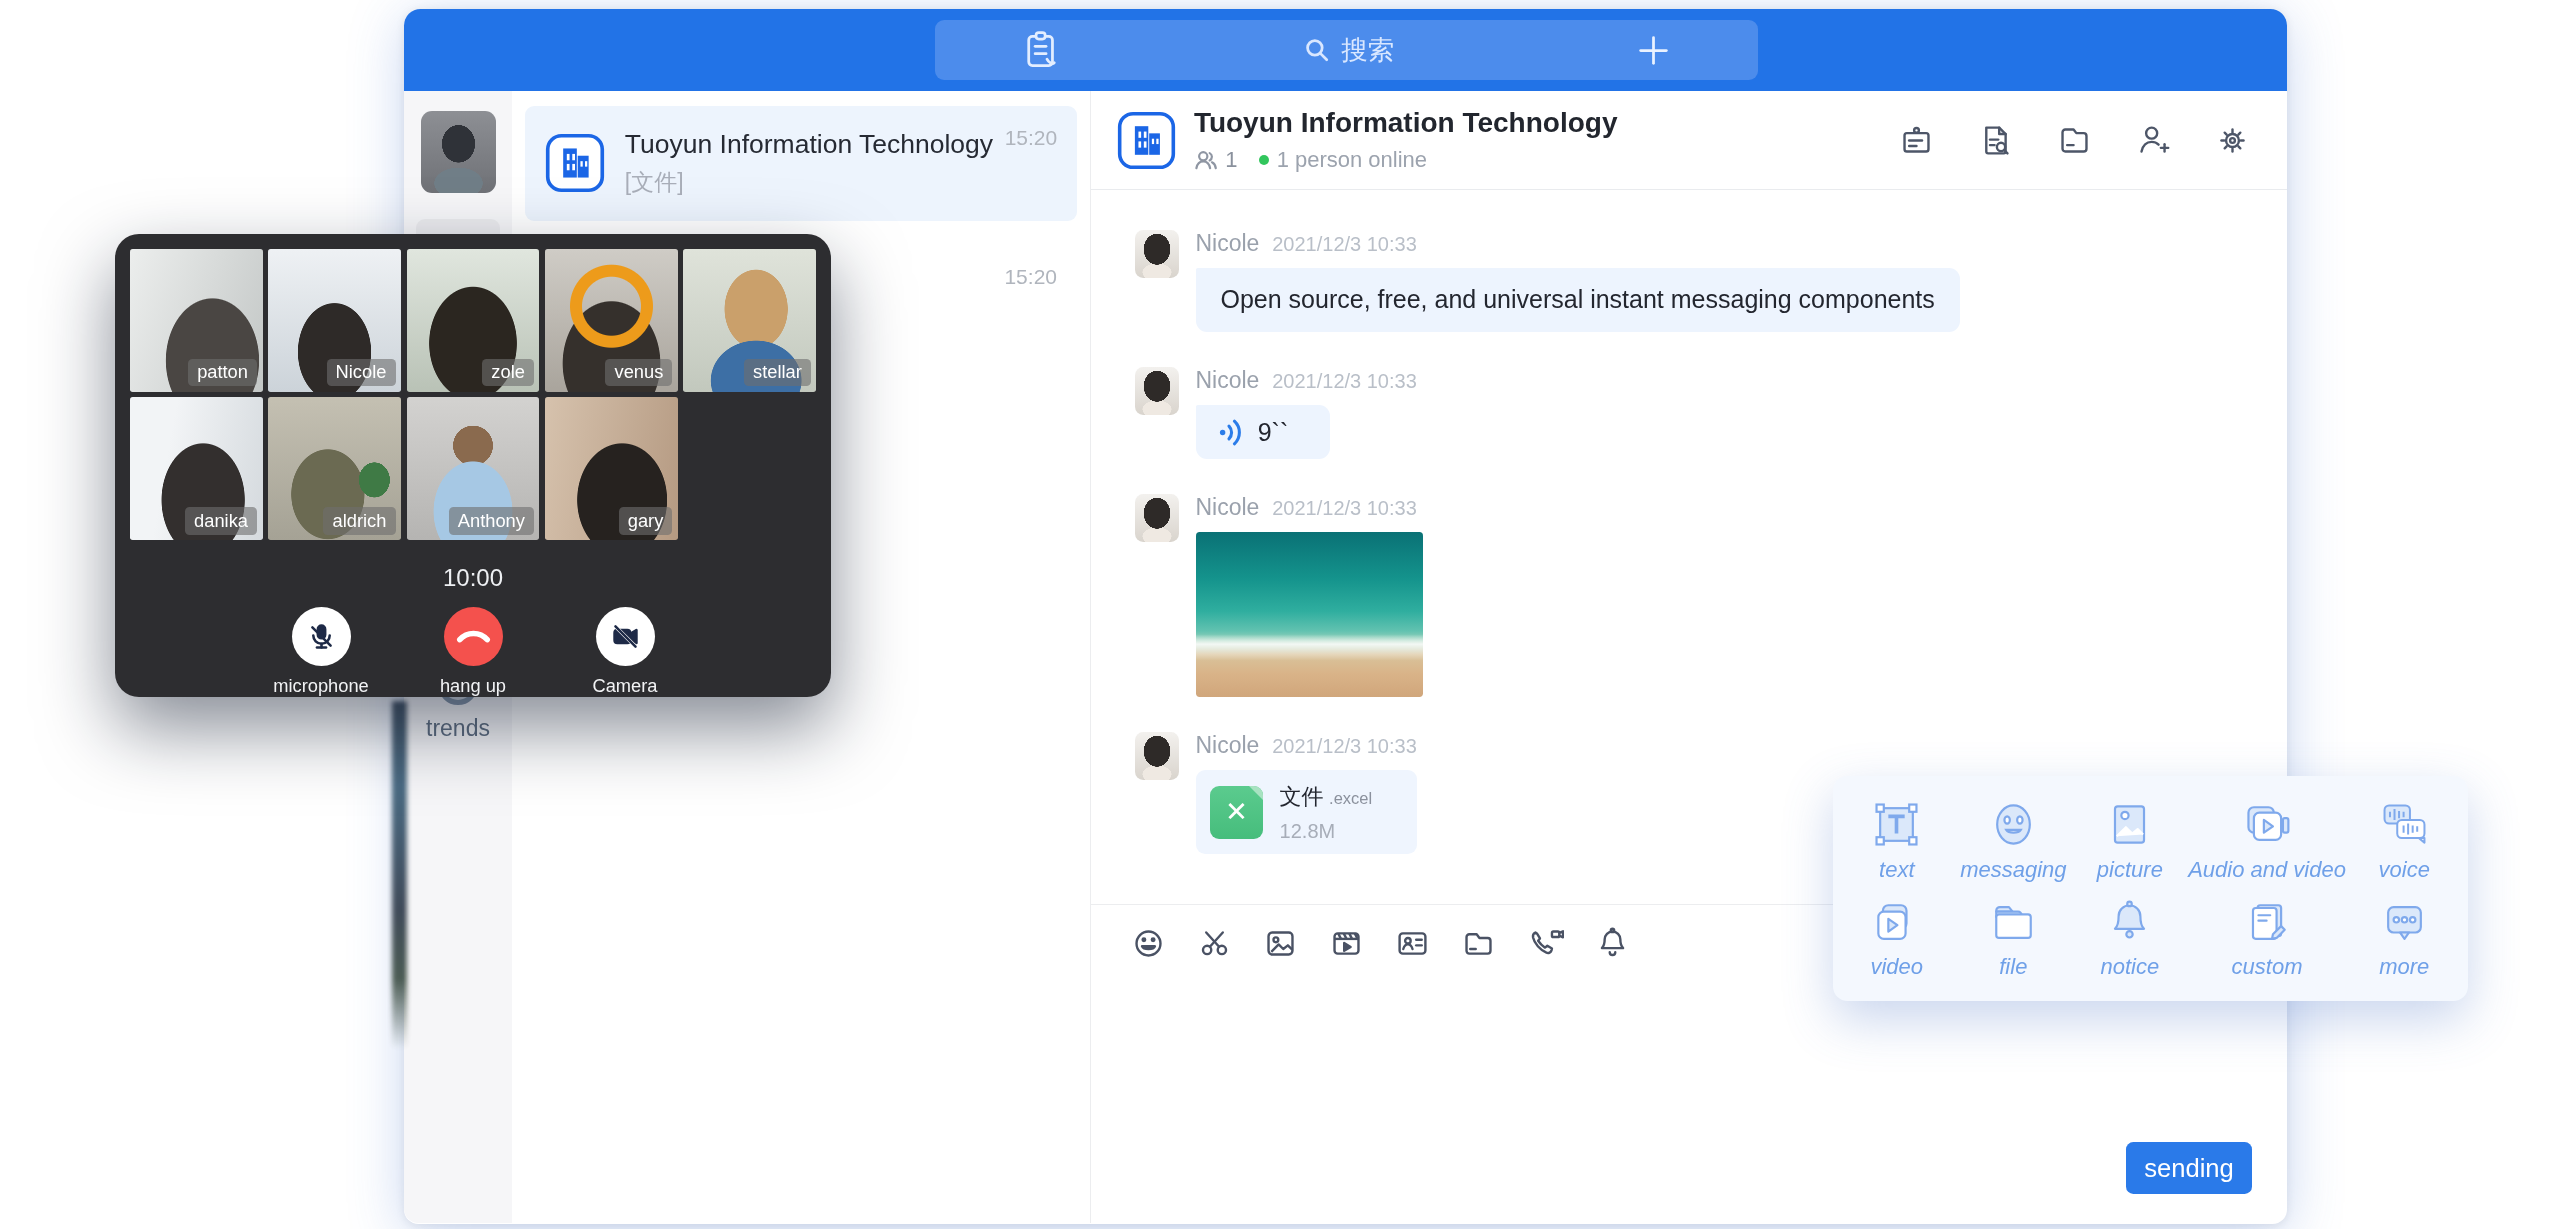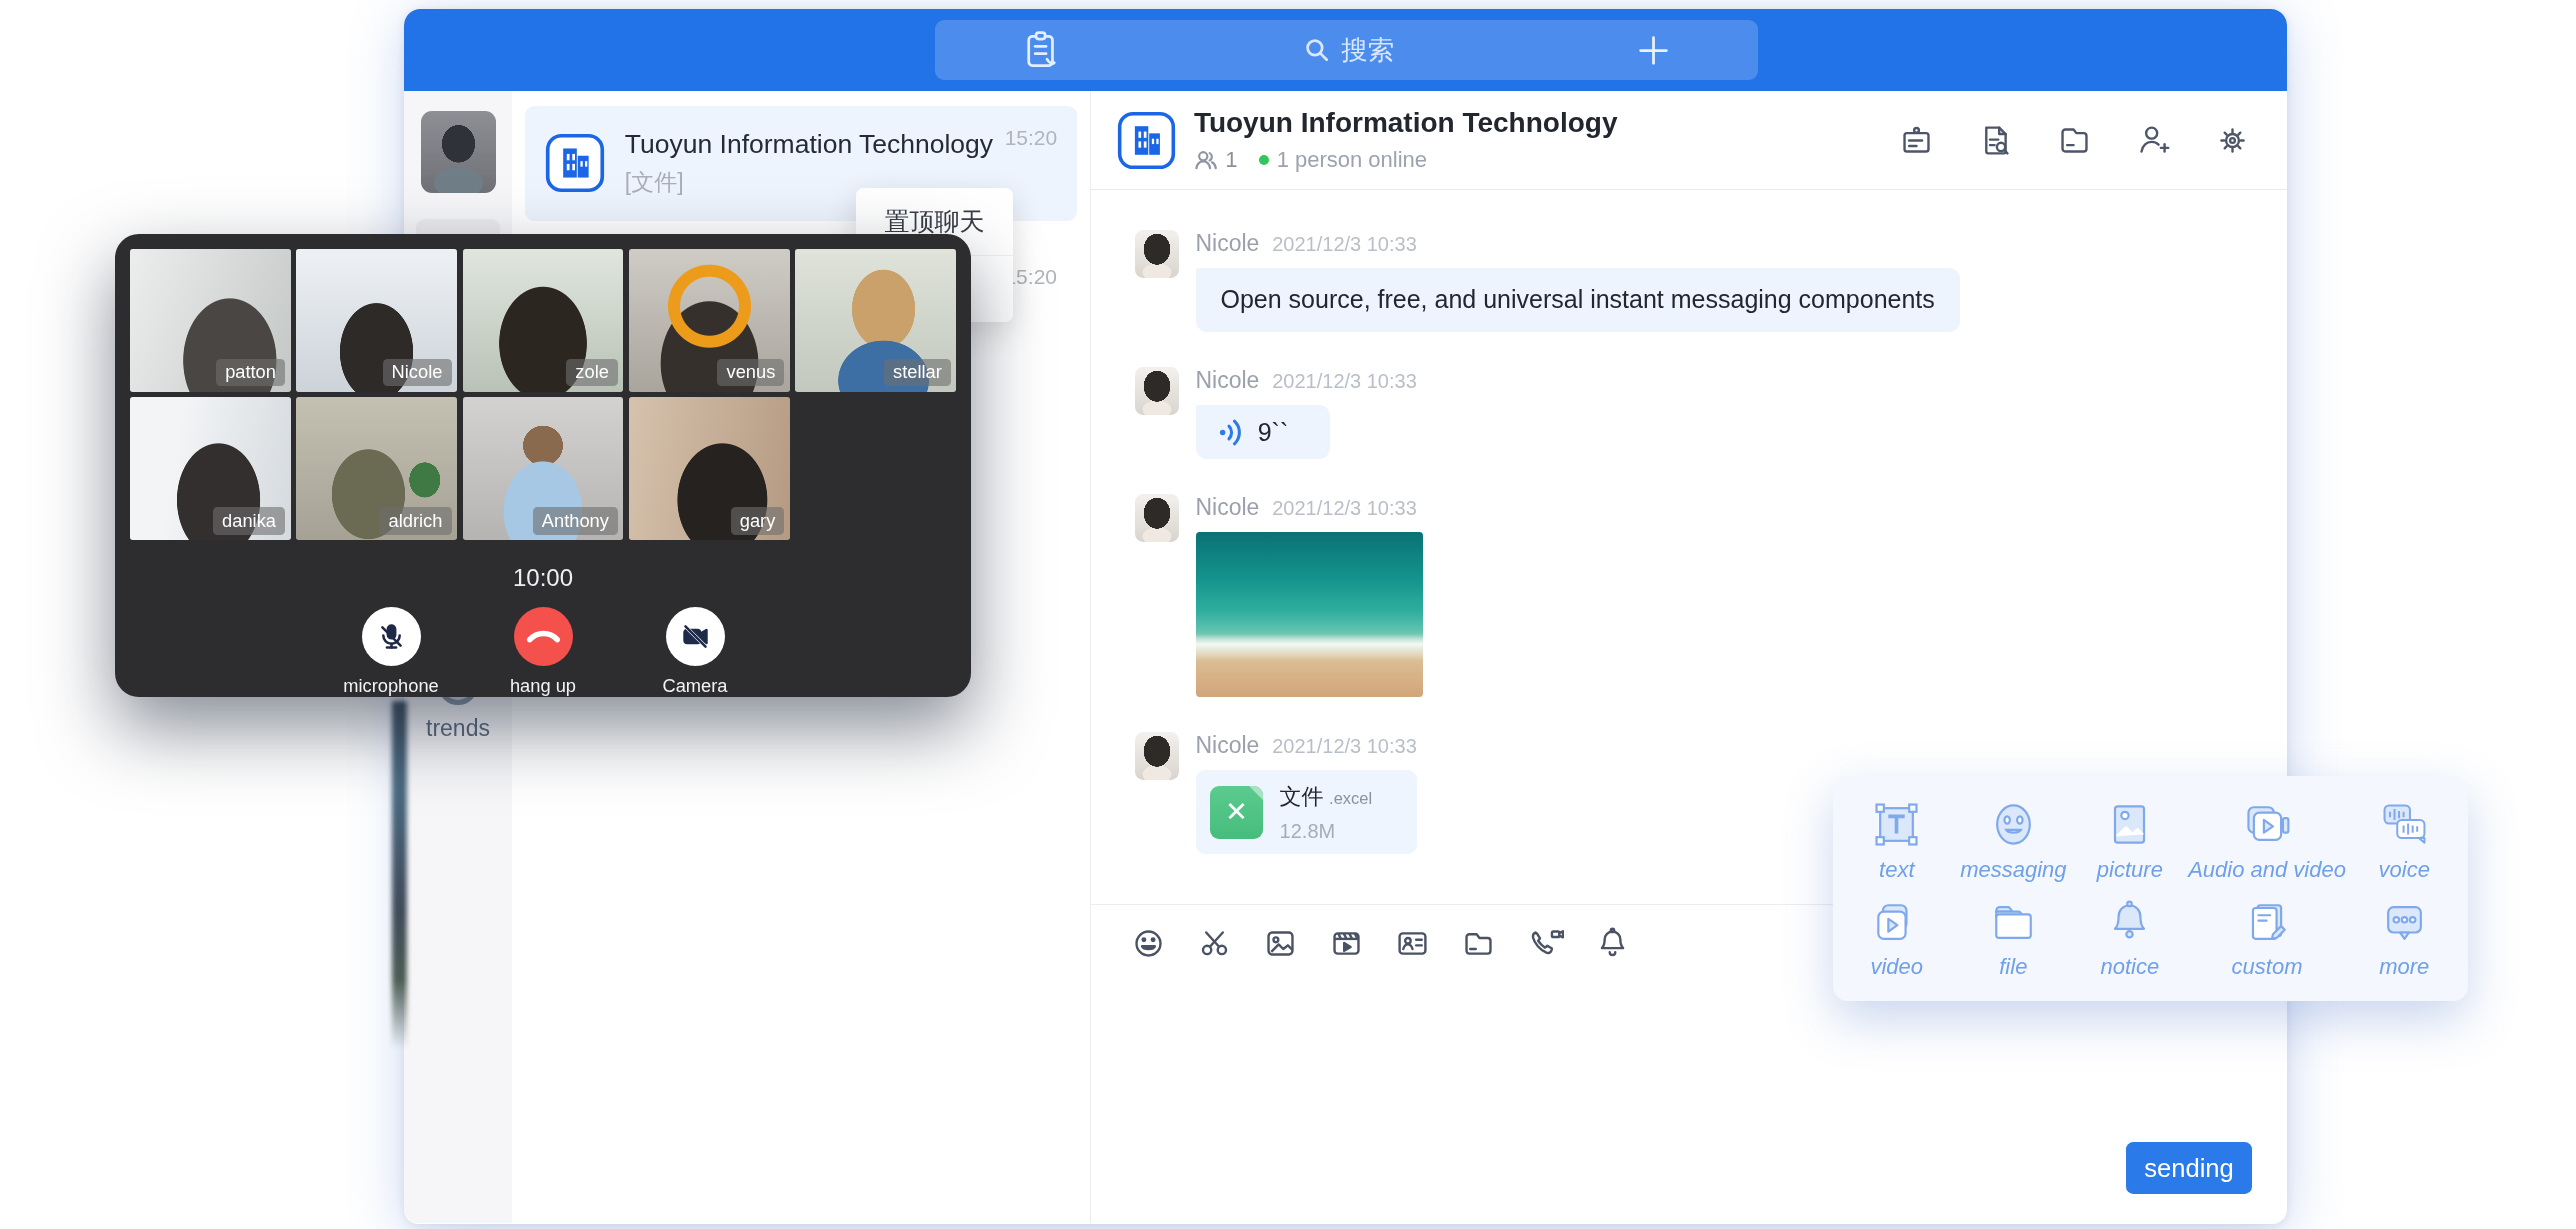--- a/index.html
+++ b/index.html
@@ -80,21 +80,21 @@
   .send-btn{position:absolute;right:35px;bottom:29px;width:126px;height:52px;background:#2A7AE9;border:none;border-radius:7.3px;
     color:#fff;font-size:25.6px;display:flex;align-items:center;justify-content:center;}
 
   
   .context-menu{position:absolute;left:856px;top:188px;width:157px;background:#fff;border-radius:7.3px;z-index:40;
     box-shadow:0 9.1px 31px rgba(0,0,0,.14);overflow:hidden;}
   .menu-item{height:67px;display:flex;align-items:center;justify-content:center;font-size:25px;color:#383D47;cursor:pointer;}
   .menu-item + .menu-item{border-top:0.9px solid #F0F1F3;}
 
   
-  .call-overlay{position:absolute;left:115px;top:234px;width:856px;height:463px;background:#2D2D30;border-radius:24px;z-index:50;
+  .call-overlay{position:absolute;left:115px;top:234px;width:716px;height:463px;background:#2D2D30;border-radius:24px;z-index:50;
     box-shadow:0 31px 73px rgba(15,25,45,.5);padding:14.6px 14.6px 0;}
   .tiles{display:grid;grid-template-columns:repeat(5,1fr);gap:5.5px;}
   .tile{position:relative;height:143px;border-radius:2.7px;overflow:hidden;}
   .tag{position:absolute;right:5.5px;bottom:5.5px;background:rgba(110,110,110,.6);color:#fff;font-size:18.3px;line-height:1;
     padding:4.6px 9.1px;border-radius:4.6px;}
   .t1{background:radial-gradient(84px 112px at 62% 78%,#4a4643 55%,transparent 56%),linear-gradient(110deg,#eceeed,#c3c7c6);}
   .t2{background:radial-gradient(66px 88px at 50% 72%,#2e2a28 55%,transparent 56%),linear-gradient(#eef1f4,#ccd3d9);}
   .t3{background:radial-gradient(79px 102px at 50% 66%,#2b2620 55%,transparent 56%),linear-gradient(#e0e6de,#b9c2b6);}
   .t4{background:radial-gradient(circle 44px at 50% 40%,transparent 29px,#ED9B1B 30px 41px,transparent 42px),
       radial-gradient(88px 112px at 50% 80%,#35302c 55%,transparent 56%),linear-gradient(#cfccc6,#a9a49c);}
@@ -368,24 +368,20 @@
           </svg>
         </div>
 
         <div class="compose">
           <button class="send-btn">sending</button>
         </div>
       </section>
     </div>
   </div>
 
-  <div class="context-menu">
-    <div class="menu-item">置顶聊天</div>
-    <div class="menu-item">移除</div>
-  </div>
 
   <div class="call-overlay">
     <div class="tiles">
       <div class="tile t1">
           <span class="tag">patton</span>
         </div>
       <div class="tile t2">
           <span class="tag">Nicole</span>
         </div>
       <div class="tile t3">

